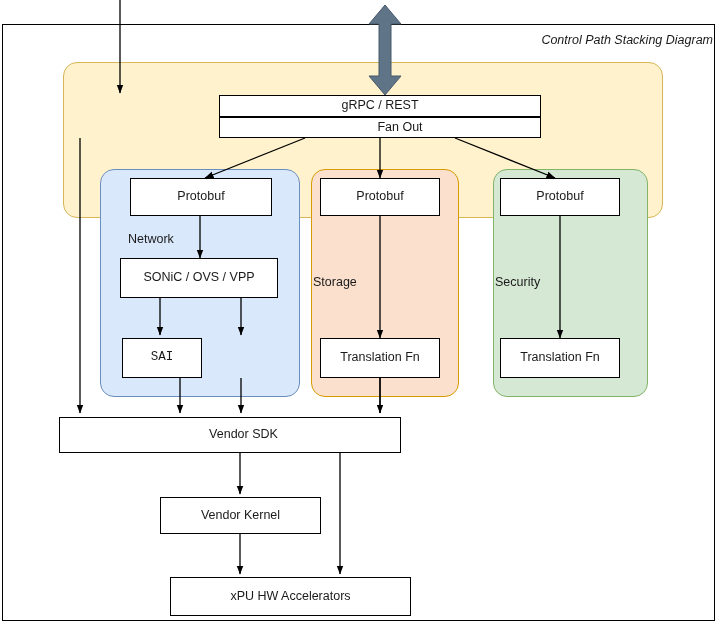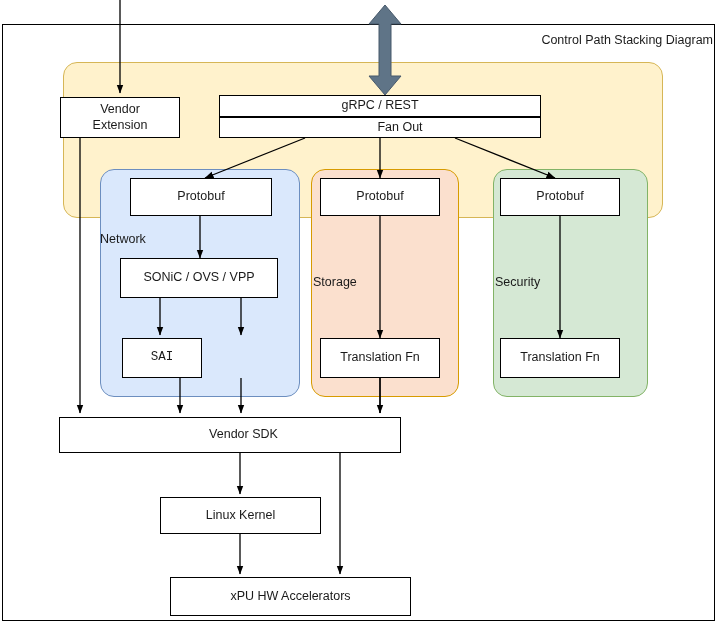--- a/index.html
+++ b/index.html
@@ -27,20 +27,21 @@
     box-sizing: border-box;
     background: transparent;
   }
   .diagram-title {
     position: absolute;
     right: 8px;
     top: 33px;
     font-size: 12.5px;
     color: #1a1a1a;
     white-space: nowrap;
+    font-style: italic;
   }
   .group {
     position: absolute;
     border-radius: 14px;
     box-sizing: border-box;
   }
   .group-label {
     position: absolute;
     font-size: 12.5px;
     color: #1a1a1a;
@@ -81,21 +82,21 @@
 
 <div id="canvas">
 
   <div id="frame"></div>
 
   <div class="diagram-title">Control Path Stacking Diagram</div>
 
   <div class="group" style="left:63px; top:62px; width:600px; height:156px; background:#fff2cc; border:1.4px solid #d6b656;"></div>
 
   <div class="group" style="left:100px; top:169px; width:200px; height:228px; background:#dae8fc; border:1.4px solid #6c8ebf;"></div>
-  <div class="group-label" style="left:100px; top:232px;">Network</div>
+  <div class="group-label" style="left:100px; top:232px;padding-left:28px;">Network</div>
 
   <div class="group" style="left:311px; top:169px; width:148px; height:228px; background:#fbe0ce; border:1.4px solid #d79b00;"></div>
   <div class="group-label" style="left:313px; top:275px;">Storage</div>
 
   <div class="group" style="left:493px; top:169px; width:155px; height:228px; background:#d5e8d4; border:1.4px solid #82b366;"></div>
   <div class="group-label" style="left:495px; top:275px;">Security</div>
 
   <svg class="edges" viewBox="0 0 721 628">
     <defs>
       <marker id="ah" markerWidth="10" markerHeight="10" refX="8.5" refY="4" orient="auto" markerUnits="userSpaceOnUse">
@@ -137,24 +138,20 @@
       <path d="M340,453 L340,574" marker-end="url(#ah)"></path>
 
       <path d="M240,533 L240,574" marker-end="url(#ah)"></path>
     </g>
   </svg>
 
   <svg class="biarrow" style="left:366px; top:4px; width:38px; height:92px;" viewBox="0 0 38 92">
     <path d="M19,1 L35,20 L25,20 L25,72 L35,72 L19,91 L3,72 L13,72 L13,20 L3,20 Z" fill="#5f7487" stroke="#47596b" stroke-width="1"></path>
   </svg>
 
-  <div class="box" style="left:60px; top:97px; width:120px; height:41px; flex-direction:column;">
-    <span>Vendor</span>
-    <span>Extension</span>
-  </div>
 
   <div class="box stack-top" style="left:219px; top:95px; width:322px; height:22px;">gRPC / REST</div>
 
   <div class="box stack-bot" style="left:219px; top:117px; width:322px; height:21px;padding-left:40px;">Fan Out</div>
 
   <div class="box" style="left:130px; top:178px; width:142px; height:38px;">Protobuf</div>
 
   <div class="box" style="left:320px; top:178px; width:120px; height:38px;">Protobuf</div>
 
   <div class="box" style="left:500px; top:178px; width:120px; height:38px;">Protobuf</div>
@@ -163,17 +160,17 @@
 
   <div class="box split-left" style="left:122px; top:338px; width:80px; height:40px;">SAI</div>
 
 
   <div class="box" style="left:320px; top:338px; width:120px; height:40px;">Translation Fn</div>
 
   <div class="box" style="left:500px; top:338px; width:120px; height:40px;">Translation Fn</div>
 
   <div class="box" style="left:59px; top:417px; width:342px; height:36px;padding-left:27px;">Vendor SDK</div>
 
-  <div class="box" style="left:160px; top:497px; width:161px; height:37px;">Linux Kernel</div>
+  <div class="box" style="left:160px; top:497px; width:161px; height:37px;">Vendor Kernel</div>
 
   <div class="box" style="left:160px; top:577px; width:241px; height:39px;margin-left:10px;">xPU HW Accelerators</div>
 
 </div>
 
 </body></html>

